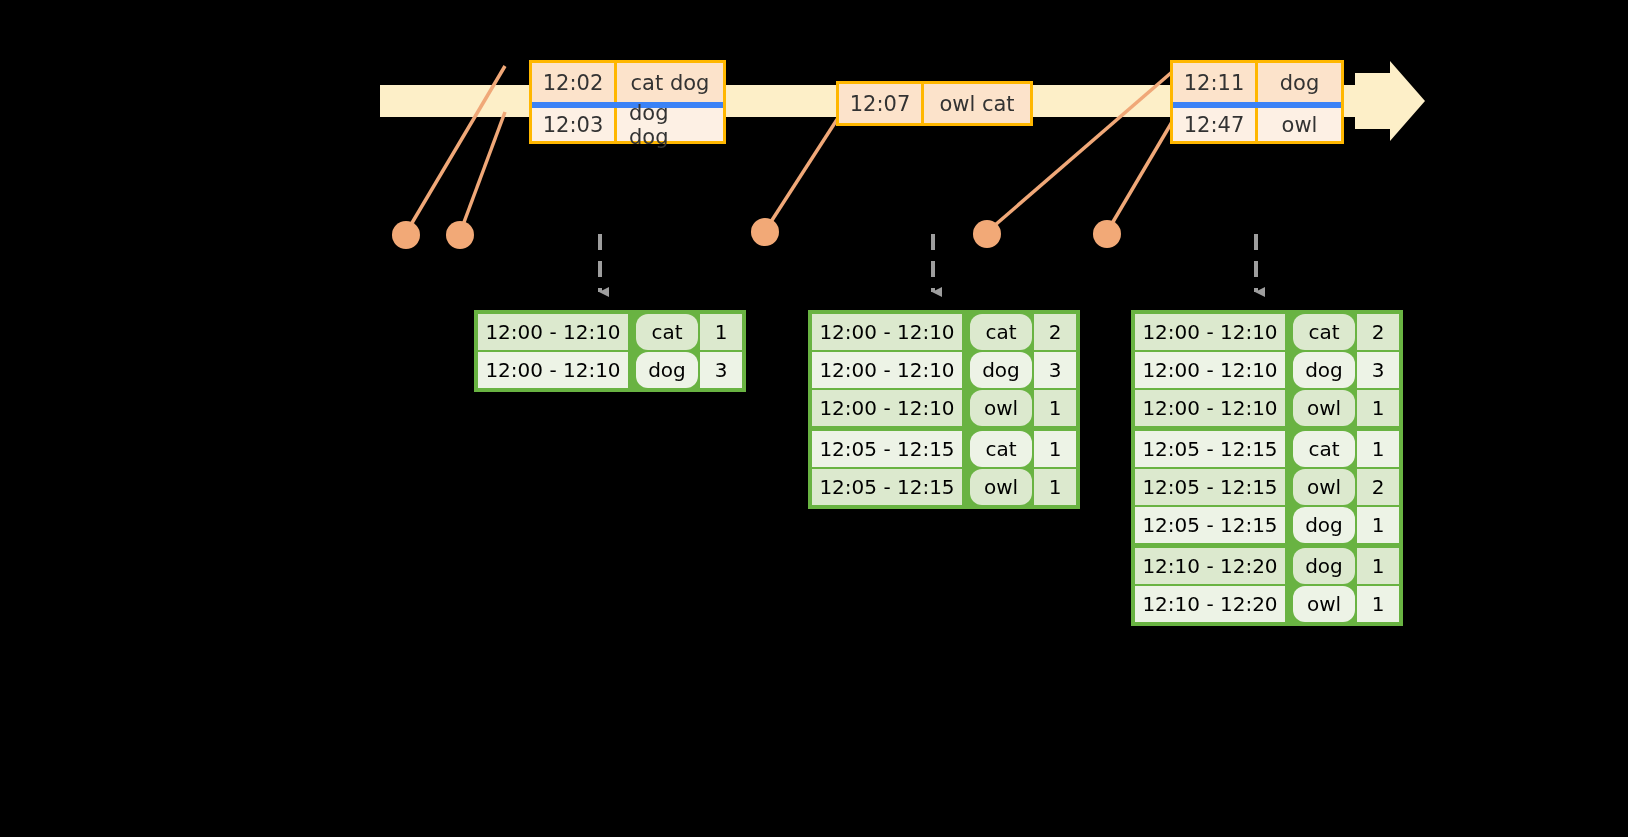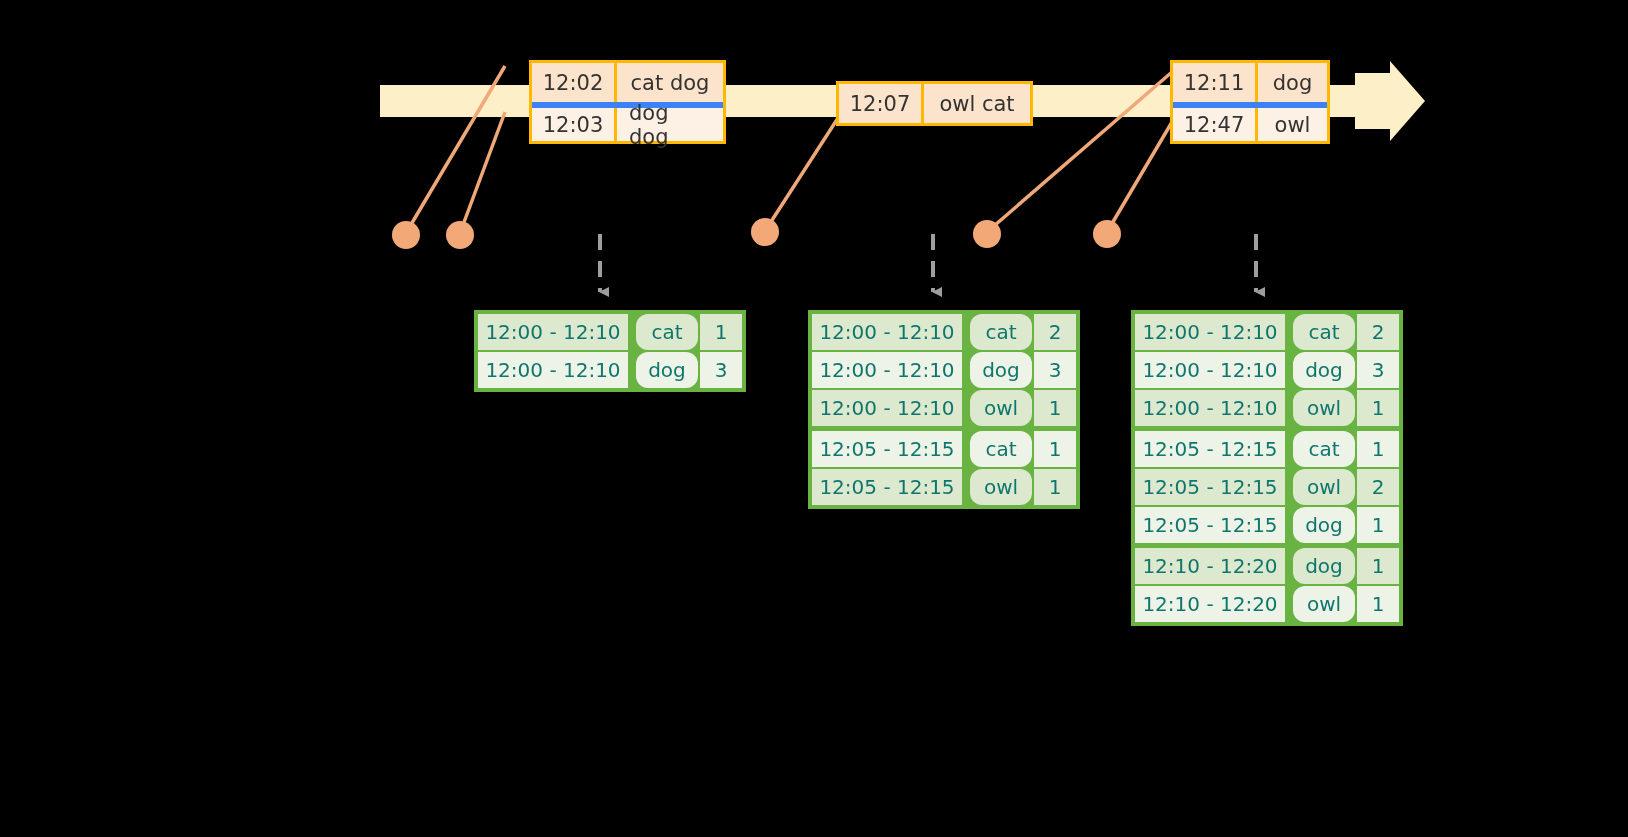--- a/index.html
+++ b/index.html
@@ -84,21 +84,21 @@
     box-sizing: border-box;
   }
   .res-row.shade-a .cell { background: #DCE9CE; }
   .res-row.shade-b .cell { background: #EDF3E6; }
   .res-row.group-end { margin-bottom: 3px; }
   .cell {
     display: flex;
     align-items: center;
     justify-content: center;
     font-size: 20px;
-    color: #0f766e;
+    color: #000000;
     box-sizing: border-box;
   }
   .c-window { width: 150px; }
   .c-word   { width: 62px;  margin-left: 8px; border-radius: 12px; }
   .c-count  { width: 42px;  margin-left: 2px; }
 </style>
 </head>
 <body>
 
 <div id="canvas">
@@ -149,21 +149,21 @@
     </div>
   </div>
 
   <div class="event-box" style="left:836px; top:81px; width:197px;text-align:right;">
     <div class="event-row shade-a">
       <span class="ev-time">12:07</span>
       <span class="ev-words">owl cat</span>
     </div>
   </div>
 
-  <div class="event-box" style="left:1170px; top:60px; width:160px;">
+  <div class="event-box" style="left:1170px; top:60px; width:174px;">
     <div class="event-row shade-a">
       <span class="ev-time">12:11</span>
       <span class="ev-words">dog</span>
     </div>
     <div class="event-row shade-b">
       <span class="ev-time">12:47</span>
       <span class="ev-words">owl</span>
     </div>
   </div>
 

